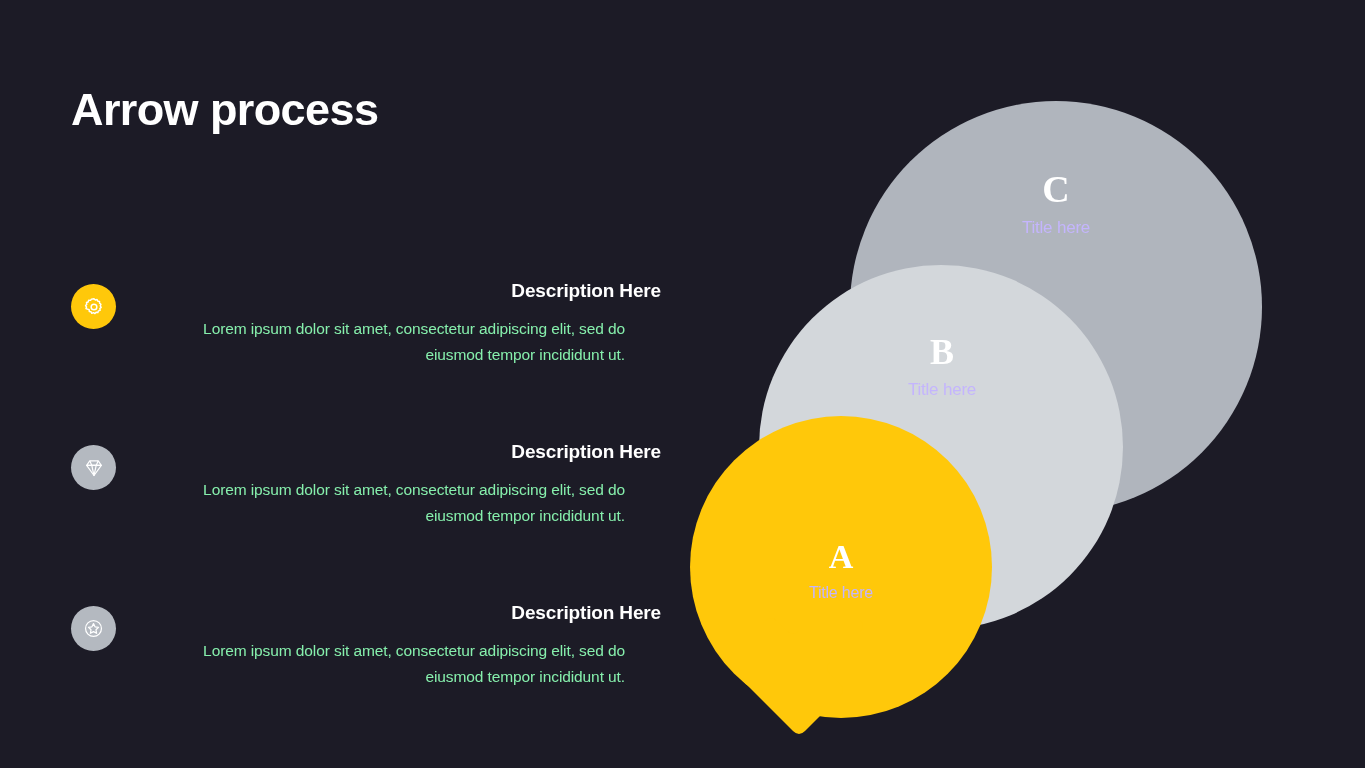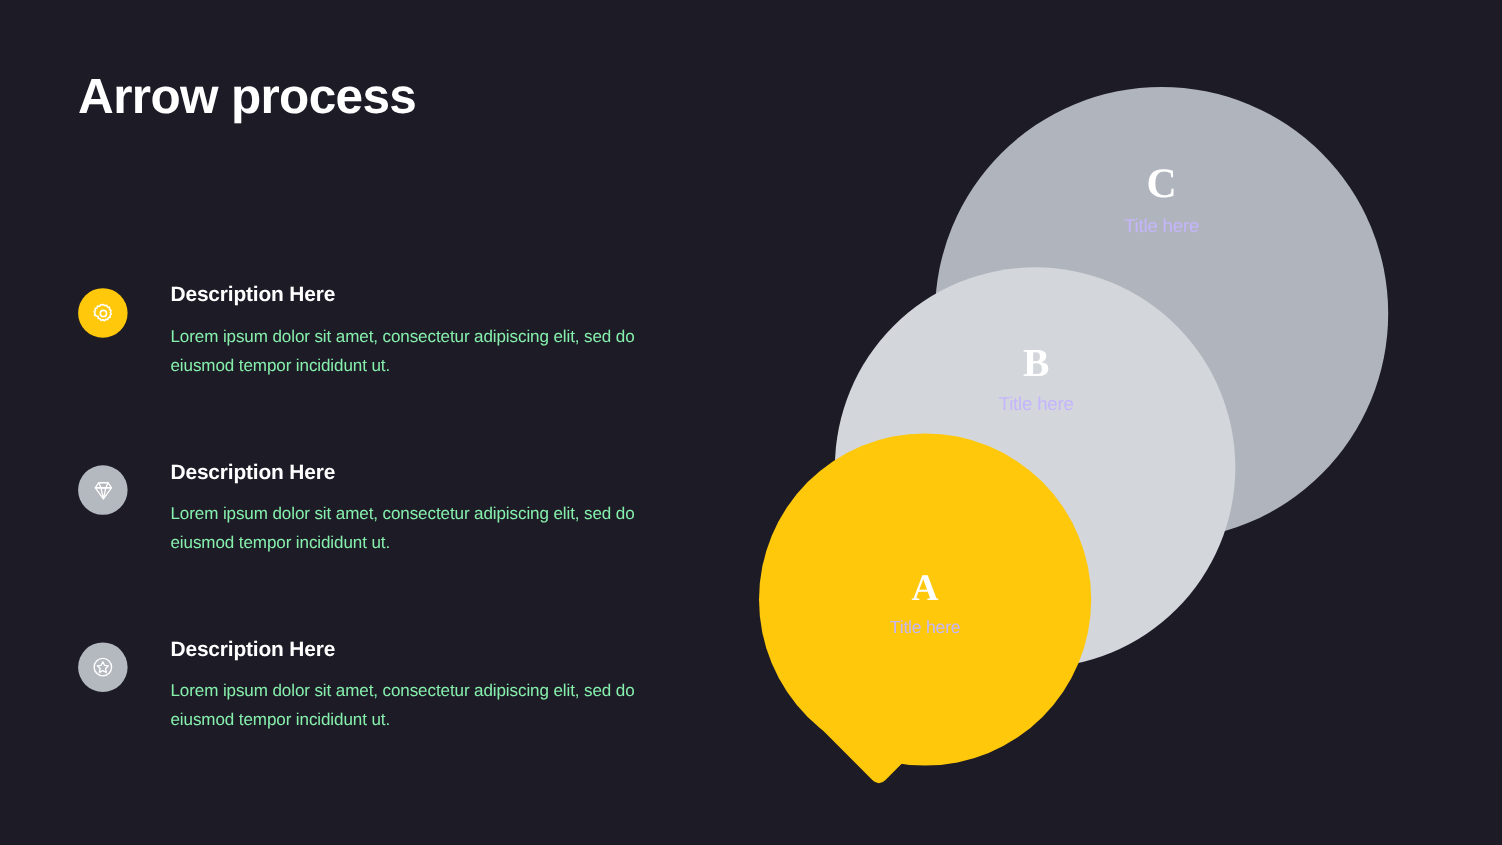--- a/index.html
+++ b/index.html
@@ -2,34 +2,34 @@
 <html><head>
 <meta charset="utf-8">
 <style>
   * { margin:0; padding:0; box-sizing:border-box; }
   html, body {
     width:1365px; height:768px;
     background:#1c1b26;
     overflow:hidden;
     font-family:"Liberation Sans", sans-serif;
   }
-  .slide { position:relative; width:1365px; height:596px; background:#1c1b26; }
+  .slide { position:relative; width:1365px; height:596px; background:#1c1b26;margin-top:22px; }
 
   
   .header { position:absolute; left:71px; top:64px; }
   .title {
     font-size:45px; font-weight:bold; color:#ffffff;
     letter-spacing:-0.6px; line-height:1.05;
   }
   .subtitle {
     margin-top:13px; font-size:13.5px; color:#e8e8ee;
     font-weight:400; letter-spacing:0.1px;
   }
 
-  .items { position:absolute; left:71px; top:258px; width:590px; }
+  .items { position:absolute; left:71px; top:258px; width:590px;text-align:right; }
   .item { position:relative; min-height:128px; }
   .item + .item { margin-top:33px; }
 
   .item-icon {
     position:absolute; left:0; top:4px;
     width:45px; height:45px; border-radius:50%;
     display:flex; align-items:center; justify-content:center;
   }
   .icon-yellow { background:#FFC80A; }
   .icon-gray   { background:#b4b9c0; }

